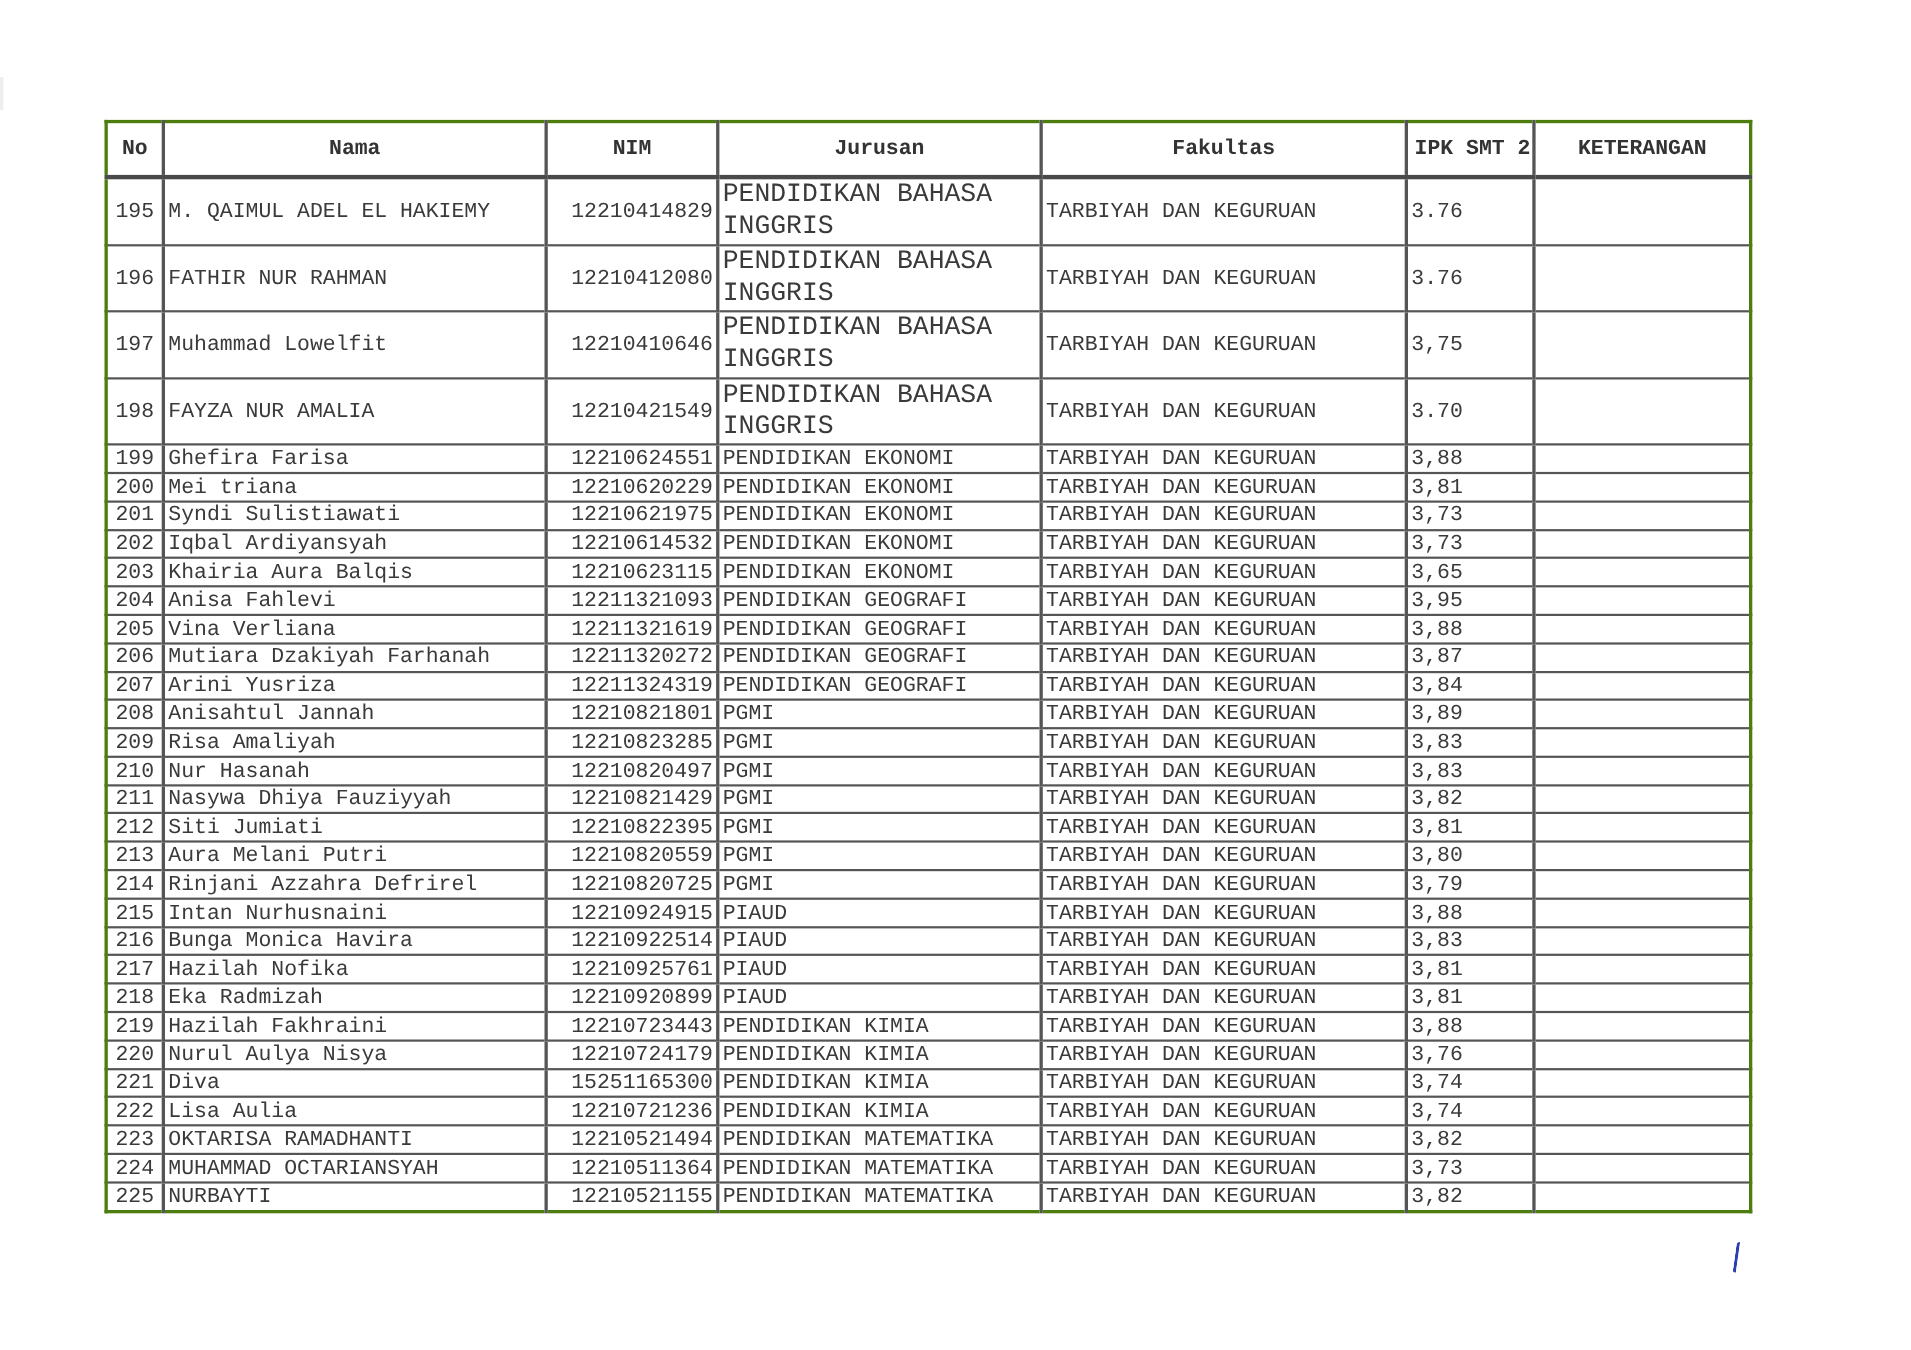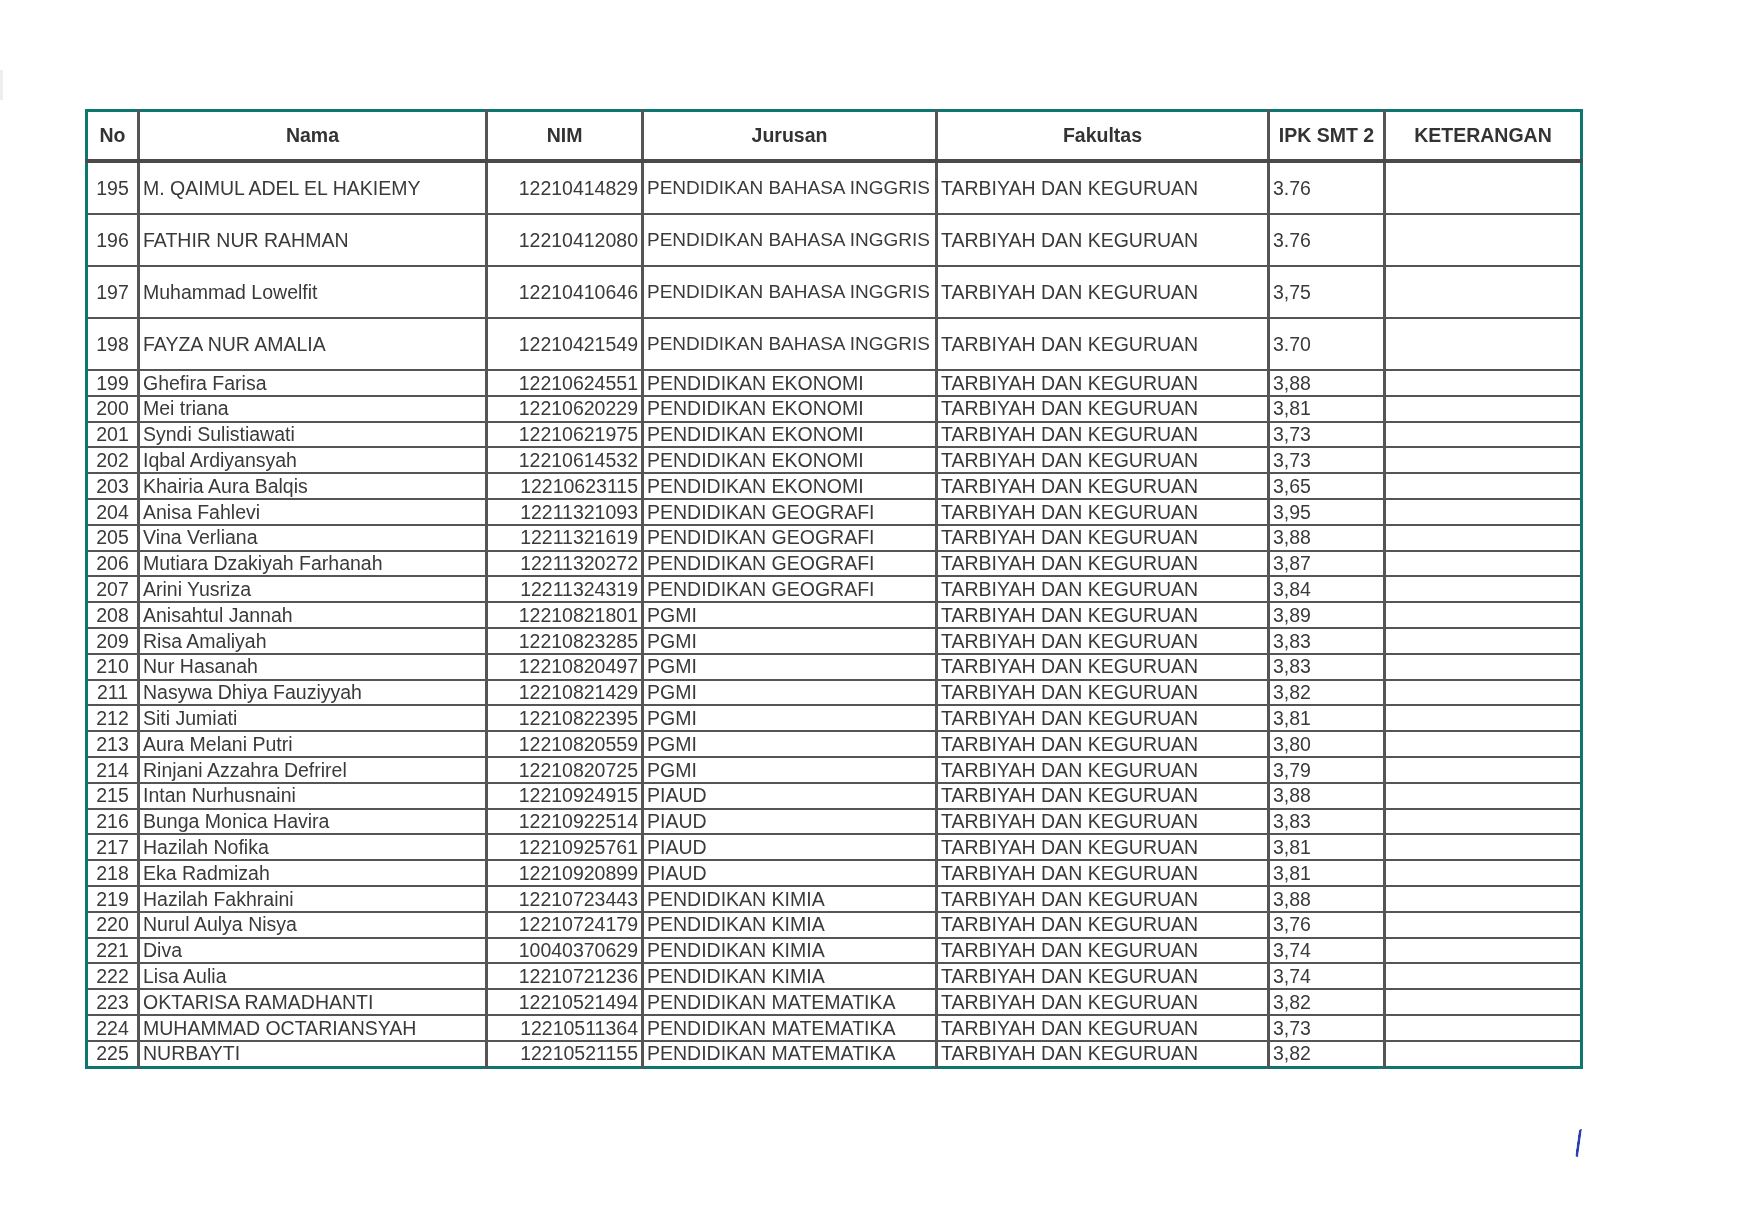--- a/index.html
+++ b/index.html
@@ -1,40 +1,41 @@
 <!DOCTYPE html>
 <html><head>
 <meta charset="utf-8">
 <style>
   html, body { margin: 0; padding: 0; background: #ffffff; }
   body {
     width: 1737px; height: 1227px; position: relative; overflow: hidden;
     font-family: "Liberation Sans", sans-serif; color: #3a3a3a;
   }
   .sheet-table {
-    position: absolute; left: 85px; top: 109px;
+    position: absolute; left: 95px; top: 109px;
     border-collapse: collapse; table-layout: fixed;
     width: 1495px;
-    border: 3px solid #0f766e;
+    border: 3px solid #4d7c0f;
+    font-family: Liberation Mono, monospace;
   }
   .sheet-table th, .sheet-table td {
     border: 2px solid #555555;
     padding: 0 3px;
     font-size: 19.5px;
     line-height: 1.15;
     white-space: nowrap;
     overflow: hidden;
   }
   .sheet-table th {
     height: 47px; font-weight: bold; text-align: center; color: #333;
     border-bottom: 4px solid #4a4a4a;
   }
   .sheet-table td { height: 23.8px; }
   .sheet-table tr.tall td { height: 50px; }
-  .sheet-table td.wrap { white-space: normal; line-height: 1.22; font-size: 19px; }
+  .sheet-table td.wrap { white-space: normal; line-height: 1.22; font-size: 24px; }
   .c-no { text-align: center; }
   .c-nim { text-align: right; }
   .c-ipk { }
   .c-no, .c-nim { border-right-width: 3px !important; }
   th.c-no, th.c-nama, th.c-nim, th.c-jur, th.c-fak, th.c-ipk { border-right-width: 3px; }
   td.c-nama, td.c-jur, td.c-fak, td.c-ipk { border-right-width: 3px; }
   .pen-mark {
     position: absolute; left: 1577px; top: 1129px; width: 6px; height: 28px;
     border-left: 3px solid #2b3fb0; border-radius: 3px; transform: skewX(-8deg);
   }
@@ -299,21 +300,21 @@
         <td class="c-nama">Nurul Aulya Nisya</td>
         <td class="c-nim">12210724179</td>
         <td class="c-jur">PENDIDIKAN KIMIA</td>
         <td class="c-fak">TARBIYAH DAN KEGURUAN</td>
         <td class="c-ipk">3,76</td>
         <td class="c-ket"></td>
       </tr>
       <tr>
         <td class="c-no">221</td>
         <td class="c-nama">Diva</td>
-        <td class="c-nim">10040370629</td>
+        <td class="c-nim">15251165300</td>
         <td class="c-jur">PENDIDIKAN KIMIA</td>
         <td class="c-fak">TARBIYAH DAN KEGURUAN</td>
         <td class="c-ipk">3,74</td>
         <td class="c-ket"></td>
       </tr>
       <tr>
         <td class="c-no">222</td>
         <td class="c-nama">Lisa Aulia</td>
         <td class="c-nim">12210721236</td>
         <td class="c-jur">PENDIDIKAN KIMIA</td>

